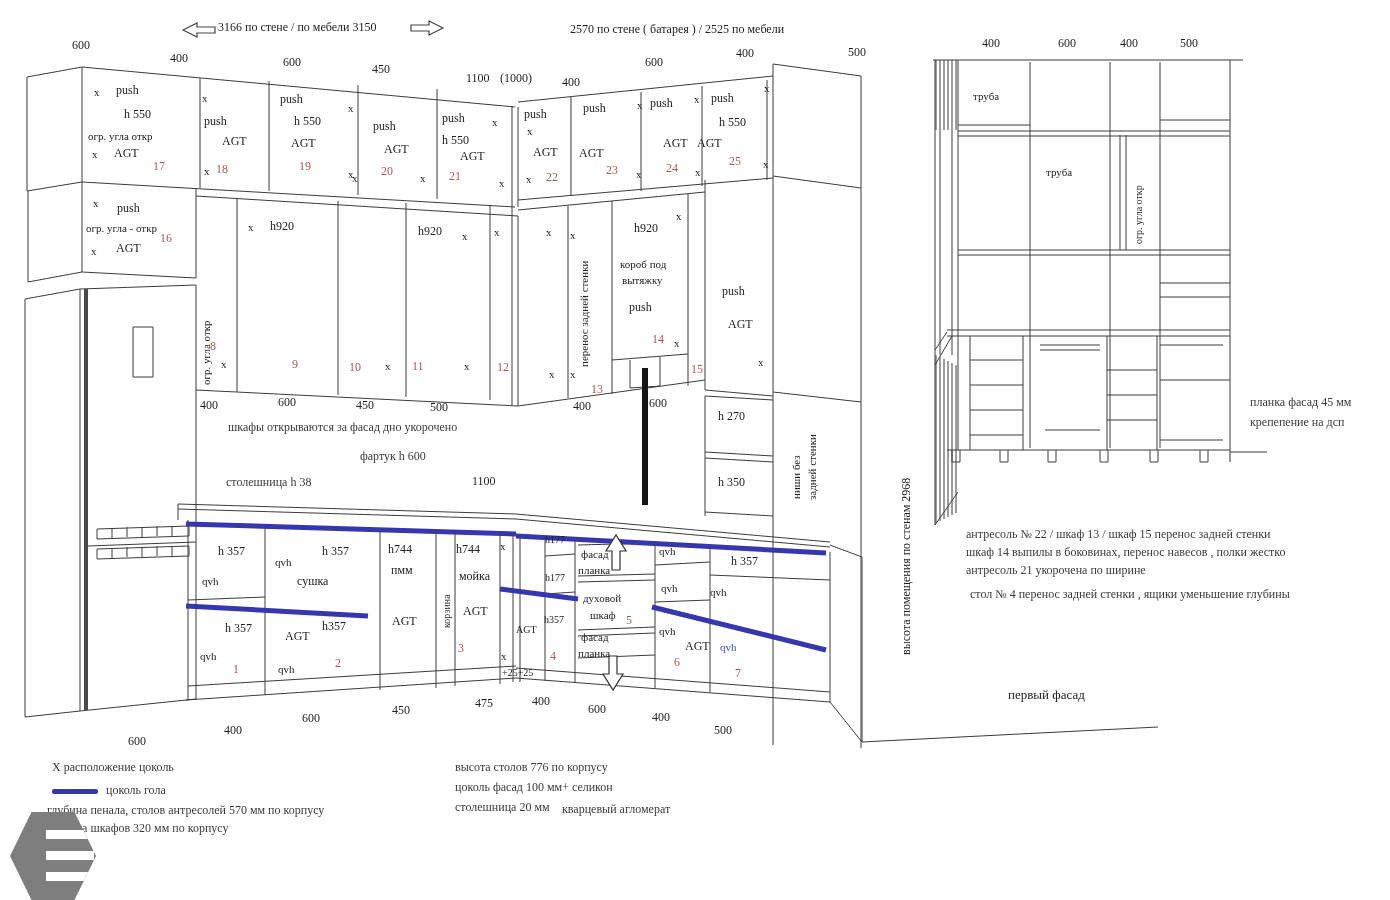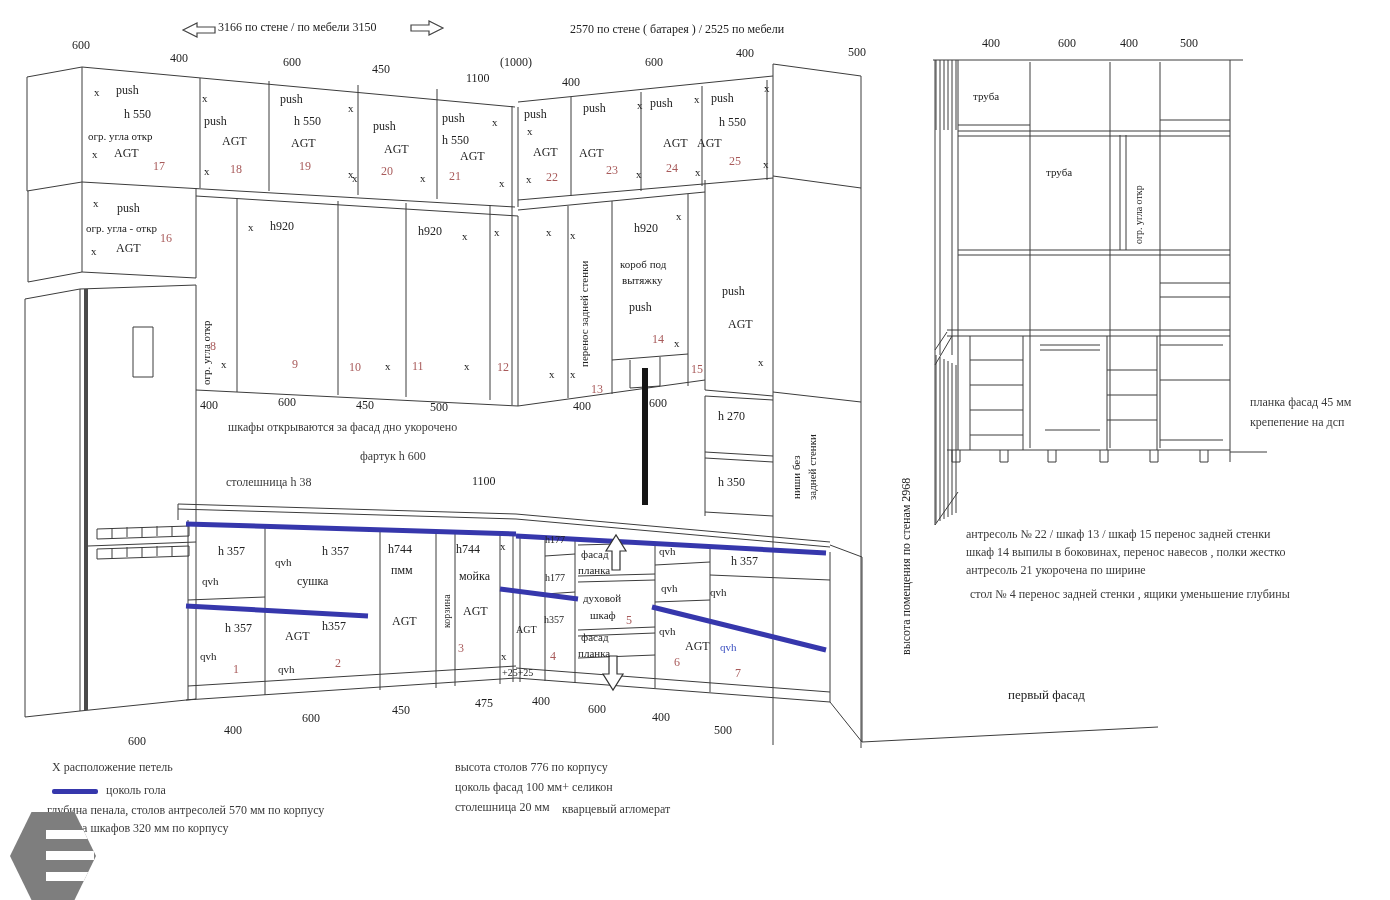--- a/index.html
+++ b/index.html
@@ -97,39 +97,39 @@
   </svg>
 
   <span class="t" style="left:218px;top:21px">3166 по стене  / по мебели  3150</span>
   <span class="t" style="left:570px;top:23px">2570 по стене  ( батарея )  /   2525   по мебели</span>
 
   <span class="t dim" style="left:72px;top:39px">600</span>
   <span class="t dim" style="left:170px;top:52px">400</span>
   <span class="t dim" style="left:283px;top:56px">600</span>
   <span class="t dim" style="left:372px;top:63px">450</span>
   <span class="t dim" style="left:466px;top:72px">1100</span>
-  <span class="t dim rr" style="left:500px;top:56px">(1000)</span>
+  <span class="t dim rr" style="left:500px;top:72px">(1000)</span>
   <span class="t dim" style="left:562px;top:76px">400</span>
   <span class="t dim" style="left:645px;top:56px">600</span>
   <span class="t dim" style="left:736px;top:47px">400</span>
   <span class="t dim" style="left:848px;top:46px">500</span>
 
   <span class="t m" style="left:94px;top:86px">x</span>
   <span class="t" style="left:116px;top:84px">push</span>
   <span class="t" style="left:124px;top:108px">h  550</span>
   <span class="t m" style="left:88px;top:130px">огр. угла откр</span>
   <span class="t m" style="left:92px;top:148px">x</span>
   <span class="t" style="left:114px;top:147px">AGT</span>
   <span class="t r" style="left:153px;top:160px">17</span>
 
   <span class="t m" style="left:202px;top:92px">x</span>
   <span class="t" style="left:204px;top:115px">push</span>
   <span class="t" style="left:222px;top:135px">AGT</span>
   <span class="t m" style="left:204px;top:165px">x</span>
-  <span class="t r" style="left:230px;top:163px">18</span>
+  <span class="t r" style="left:216px;top:163px">18</span>
 
   <span class="t" style="left:280px;top:93px">push</span>
   <span class="t" style="left:294px;top:115px">h  550</span>
   <span class="t" style="left:291px;top:137px">AGT</span>
   <span class="t r" style="left:299px;top:160px">19</span>
   <span class="t m" style="left:348px;top:102px">x</span>
   <span class="t m" style="left:348px;top:168px">x</span>
 
   <span class="t" style="left:373px;top:120px">push</span>
   <span class="t" style="left:384px;top:143px">AGT</span>
@@ -290,21 +290,21 @@
   <span class="t dim" style="left:128px;top:735px">600</span>
   <span class="t dim" style="left:224px;top:724px">400</span>
   <span class="t dim" style="left:302px;top:712px">600</span>
   <span class="t dim" style="left:392px;top:704px">450</span>
   <span class="t dim" style="left:475px;top:697px">475</span>
   <span class="t dim" style="left:532px;top:695px">400</span>
   <span class="t dim" style="left:588px;top:703px">600</span>
   <span class="t dim" style="left:652px;top:711px">400</span>
   <span class="t dim" style="left:714px;top:724px">500</span>
 
-  <span class="t note" style="left:52px;top:761px">X расположение петель</span>
+  <span class="t note" style="left:52px;top:761px">X расположение цоколь</span>
   <div class="swatch" style="left:52px;top:789px;width:46px;height:5px"></div>
   <span class="t note" style="left:106px;top:784px">цоколь гола</span>
   <span class="t note" style="left:47px;top:804px">глубина пенала, столов антресолей 570 мм по корпусу</span>
   <span class="t note" style="left:47px;top:822px">глубина шкафов 320 мм по корпусу</span>
 
   <span class="t note" style="left:455px;top:761px">высота столов 776 по корпусу</span>
   <span class="t note" style="left:455px;top:781px">цоколь фасад 100 мм+ селикон</span>
   <span class="t note" style="left:455px;top:801px">столешница    20 мм</span>
   <span class="t note" style="left:562px;top:803px">кварцевый  агломерат</span>
 

